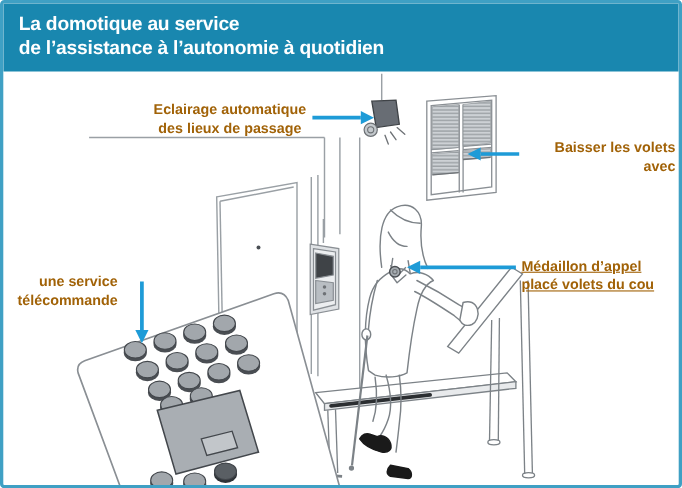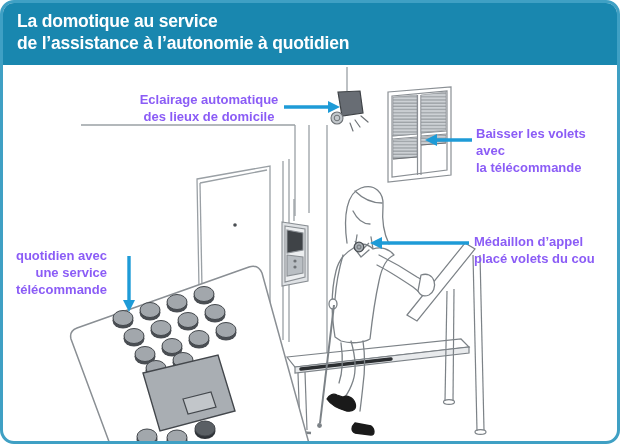--- a/index.html
+++ b/index.html
@@ -1,30 +1,30 @@
 <!DOCTYPE html>
 <html><head>
 <meta charset="utf-8">
 <style>
   html,body{margin:0;padding:0;background:#ffffff;}
   .frame{
     position:relative;width:620px;height:444px;box-sizing:border-box;
-    border:3px solid #3fa0c4;border-radius:14px;overflow:hidden;background:#ffffff;
+    border:3px solid #3fa0c4;border-radius:4px;overflow:hidden;background:#ffffff;
     font-family:"Liberation Sans","DejaVu Sans",sans-serif;
   }
   .header{position:absolute;top:0;left:0;right:0;height:62px;background:#1987af;}
   .title{position:absolute;left:14px;top:7px;color:#ffffff;font-weight:bold;
          font-size:17.5px;line-height:22px;letter-spacing:-0.2px;}
   .title span{display:block;}
   .scene-svg{position:absolute;left:0;top:0;width:620px;height:444px;}
-  .ann{position:absolute;color:#8b5cf6;font-weight:bold;font-size:13px;line-height:17px;}
+  .ann{position:absolute;color:#a16207;font-weight:bold;font-size:13px;line-height:17px;}
   .ann span{display:block;}
   .ann-lighting{left:132px;top:88px;width:148px;text-align:center;}
-  .ann-shutters{left:473px;top:122px;width:138px;text-align:left;}
-  .ann-medallion{left:471px;top:230px;width:140px;text-align:left;}
+  .ann-shutters{left:473px;top:122px;width:138px;text-align:right;}
+  .ann-medallion{left:471px;top:230px;width:140px;text-align:left;text-decoration:underline;}
   .ann-remote{left:6px;top:244px;width:98px;text-align:right;}
 </style>
 </head>
 <body>
 
 <div class="frame">
 
   <div class="header">
     <div class="title">
       <span>La domotique au service</span>
@@ -207,29 +207,27 @@
       <polygon points="379,234 367,240 379,246" fill="#1e9bd7"></polygon>
     </g>
     <g>
       <line x1="126" y1="253" x2="126" y2="297" stroke-width="3.4" stroke="#1e9bd7"></line>
       <polygon points="120,297 132,297 126,309" fill="#1e9bd7"></polygon>
     </g>
   </svg>
 
   <div class="ann ann-lighting">
     <span>Eclairage automatique</span>
-    <span>des lieux de domicile</span>
+    <span>des lieux de passage</span>
   </div>
   <div class="ann ann-shutters">
     <span>Baisser les volets avec</span>
-    <span>la télécommande</span>
   </div>
   <div class="ann ann-medallion">
     <span>Médaillon d’appel</span>
     <span>placé volets du cou</span>
   </div>
   <div class="ann ann-remote">
-    <span>quotidien avec</span>
     <span>une service</span>
     <span>télécommande</span>
   </div>
 
 </div>
 
 </body></html>

